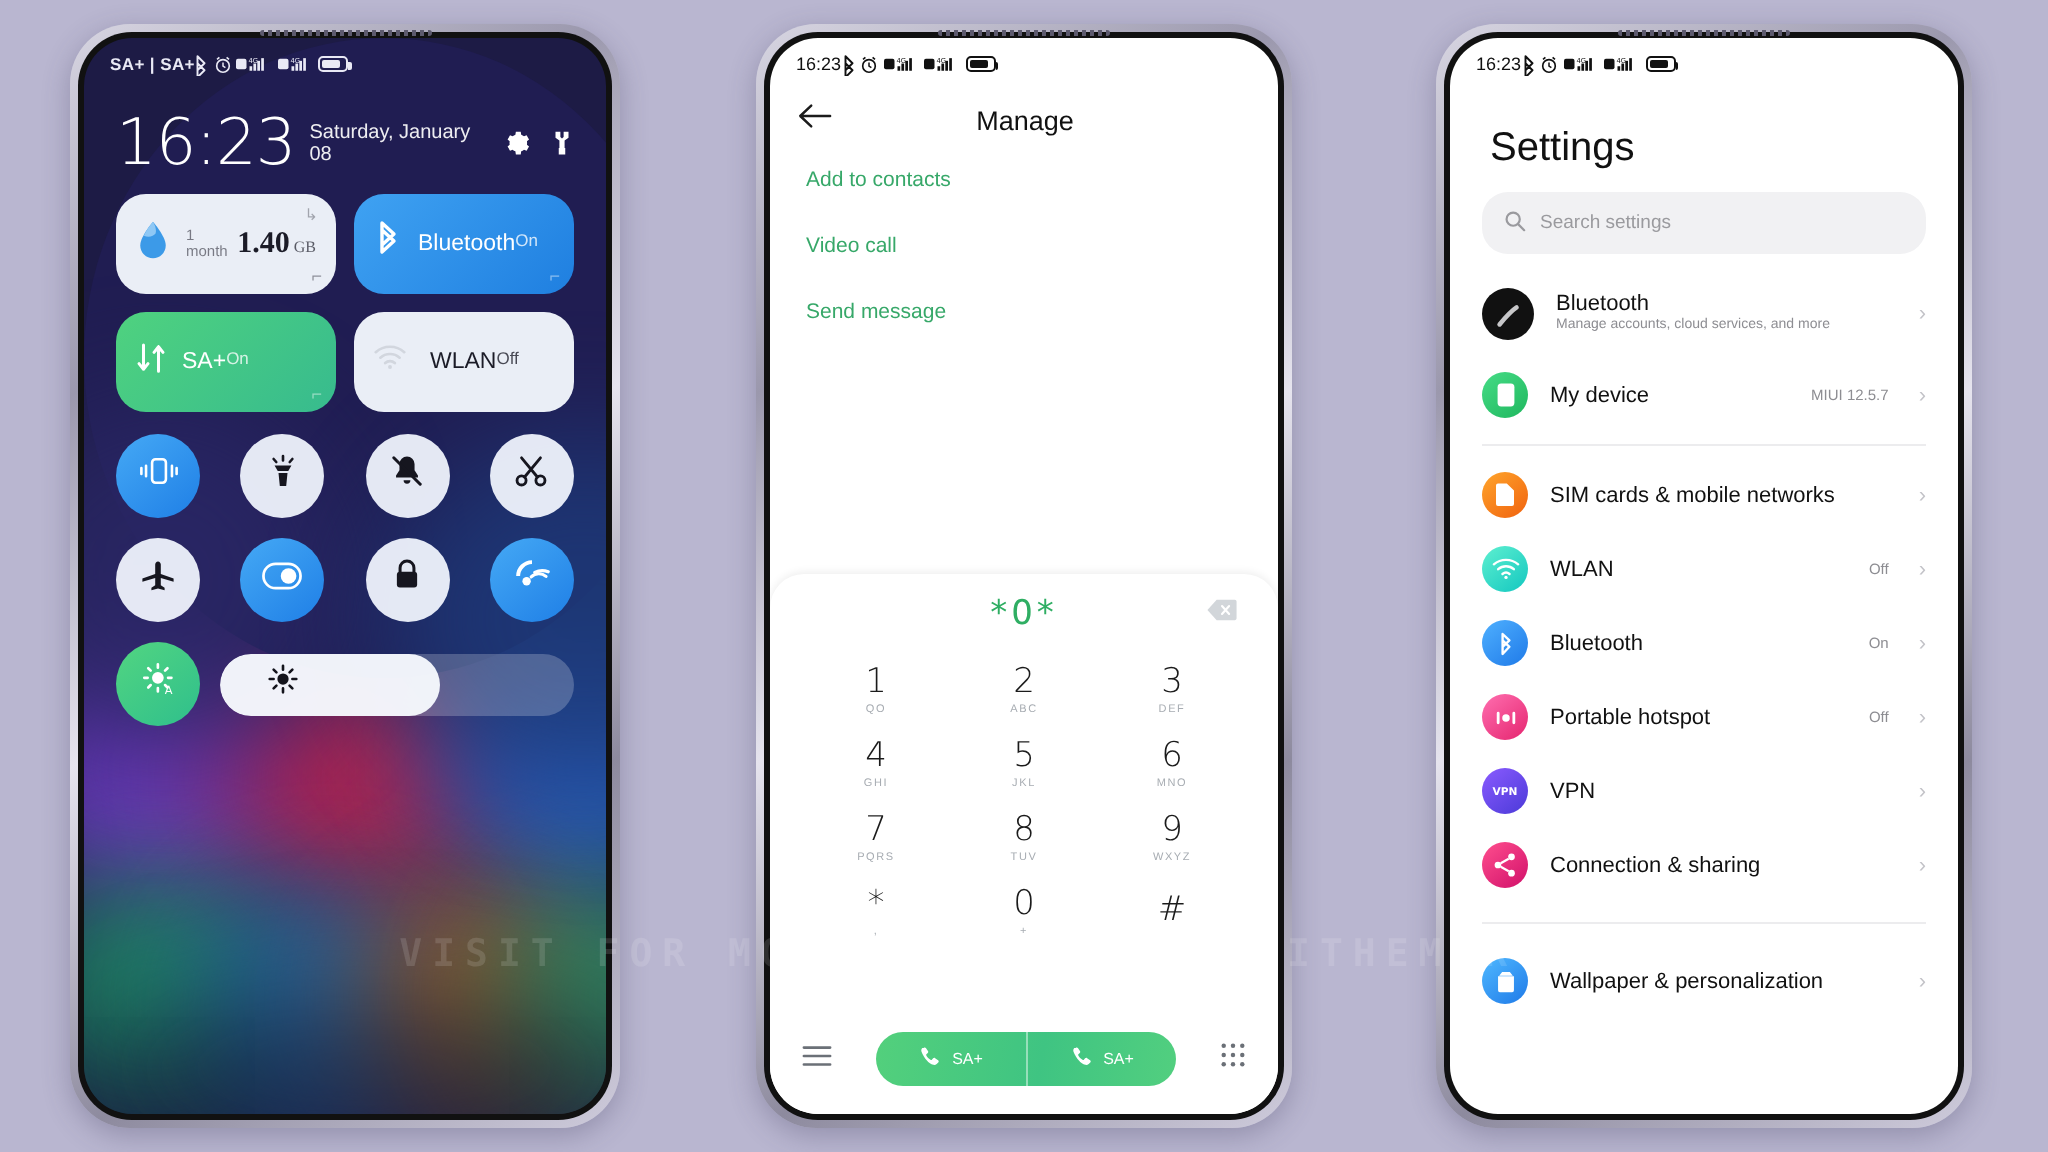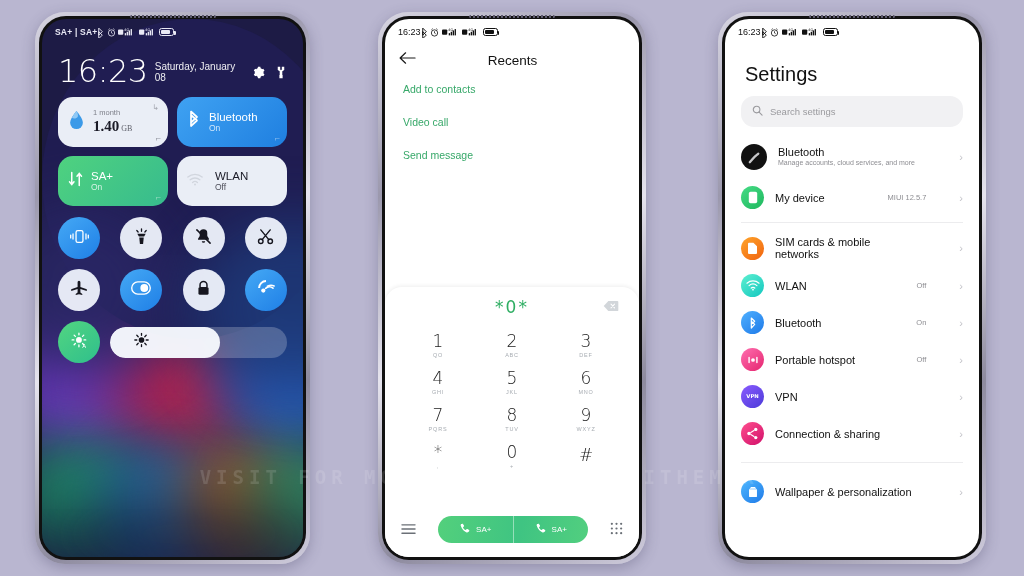--- a/index.html
+++ b/index.html
@@ -54,21 +54,21 @@
     font-family:"DejaVu Sans", sans-serif;}
   .datestr{ font-size:10px; opacity:.92; padding-bottom:3px; }
   .clockrow .ic{ padding-bottom:3px; margin-left:3px; }
 
   .bigtiles{ display:grid; grid-template-columns:1fr 1fr; gap:9px; padding:11px 16px 0 16px;}
   .bt{ height:50px; border-radius:15px; padding:7px 10px; position:relative;
       display:flex; align-items:center; gap:8px; overflow:hidden;}
   .bt.light{ background:rgba(246,250,255,.95); color:#1b1b27;}
   .bt.blue{ background:linear-gradient(135deg,#3fa2f2 0%,#1f7fe0 100%); color:#fff;}
   .bt.green{ background:linear-gradient(135deg,#4fd27f 0%,#37bb8e 100%); color:#fff;}
-  .bt .txt{ display:flex; flex-direction:column; justify-content:center; line-height:1.15;}
+  .bt .txt{ display:flex; flex-direction:row; justify-content:center; line-height:1.15;}
   .bt .t1{ font-size:11.5px; }
   .bt .t2{ font-size:8.5px; opacity:.78; }
   .bt .small{ font-size:7.5px; opacity:.55; }
   .bt .val{ font-size:15px; font-weight:600;font-family:Liberation Serif, serif; }
   .bt .val span{ font-size:8px; font-weight:400; opacity:.7; margin-left:2px;}
   .bt .corner{ position:absolute; right:7px; bottom:4px; font-size:9px; opacity:.45;}
   .bt .corner-tr{ position:absolute; right:9px; top:6px; font-size:8px; opacity:.35;}
 
   .toggles{ padding:11px 16px 0 16px; }
   .trow{ display:flex; justify-content:space-between; margin-bottom:10px;}
@@ -123,21 +123,21 @@
   .s-title{ font-size:20px; padding:18px 20px 10px 20px; font-weight:400;}
   .search{ margin:0 16px 8px 16px; height:31px; border-radius:13px;
      background:#f1f1f3; display:flex; align-items:center; gap:7px; padding:0 11px;
      color:#9a9a9e; font-size:9.5px;}
   .slist{ padding:0 0 0 0; }
   .srow{ display:flex; align-items:center; gap:11px; padding:7px 16px; min-height:36px;}
   .sicon{ width:23px;height:23px;border-radius:50%; flex:none;
      display:flex; align-items:center; justify-content:center; color:#fff;}
   .slabel{ flex:1; font-size:11px; }
   .slabel .sub{ font-size:7px; color:#8d8d92; line-height:1.25; margin-top:1px;}
-  .sval{ font-size:7.5px; color:#8d8d92; margin-right:22px;}
+  .sval{ font-size:7.5px; color:#8d8d92; margin-right:4px;}
   .chev{ color:#c3c3c8; font-size:11px; }
   .sdiv{ height:1px; background:#ececee; margin:6px 16px 6px 16px;}
 
   
   .wm{ position:absolute; left:0; right:0; top:466px; text-align:center;
      font-family:"DejaVu Sans Mono", monospace; font-size:19px; font-weight:700;
      letter-spacing:5px; color:rgba(255,255,255,.13); pointer-events:none;
      z-index:50; white-space:nowrap;}
 </style>
 </head>
@@ -407,21 +407,21 @@
                 </span>
             </div>
           </div>
 
           <div class="d-top">
             <span>
               <svg width="17" height="14" viewBox="0 0 18 14">
                   <path d="M17 7H1.5M7 1.5L1.2 7l5.8 5.5" fill="none" stroke="#1b1b1b" stroke-width="1.3" stroke-linecap="round" stroke-linejoin="round"></path>
                 </svg>
             </span>
-            <div class="d-title">Recents</div>
+            <div class="d-title">Manage</div>
           </div>
 
           <div class="d-actions">
             <div class="d-action">Add to contacts</div>
             <div class="d-action">Video call</div>
             <div class="d-action">Send message</div>
           </div>
 
           <div class="keypanel">
             <div class="numrow">

